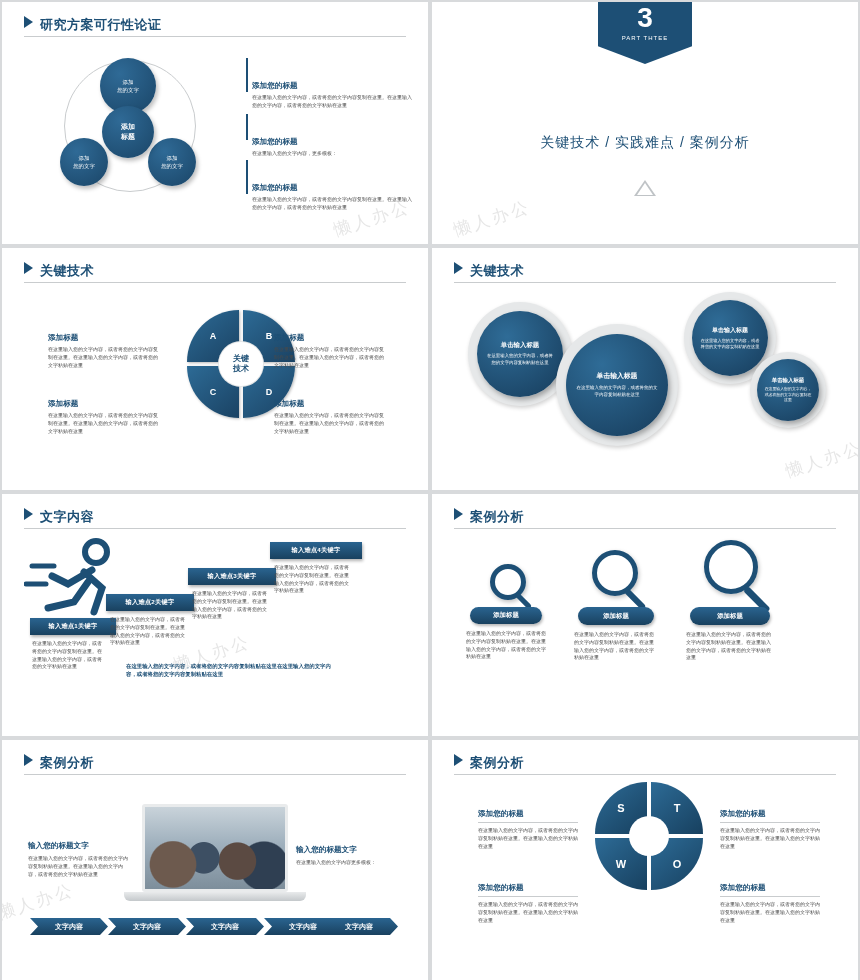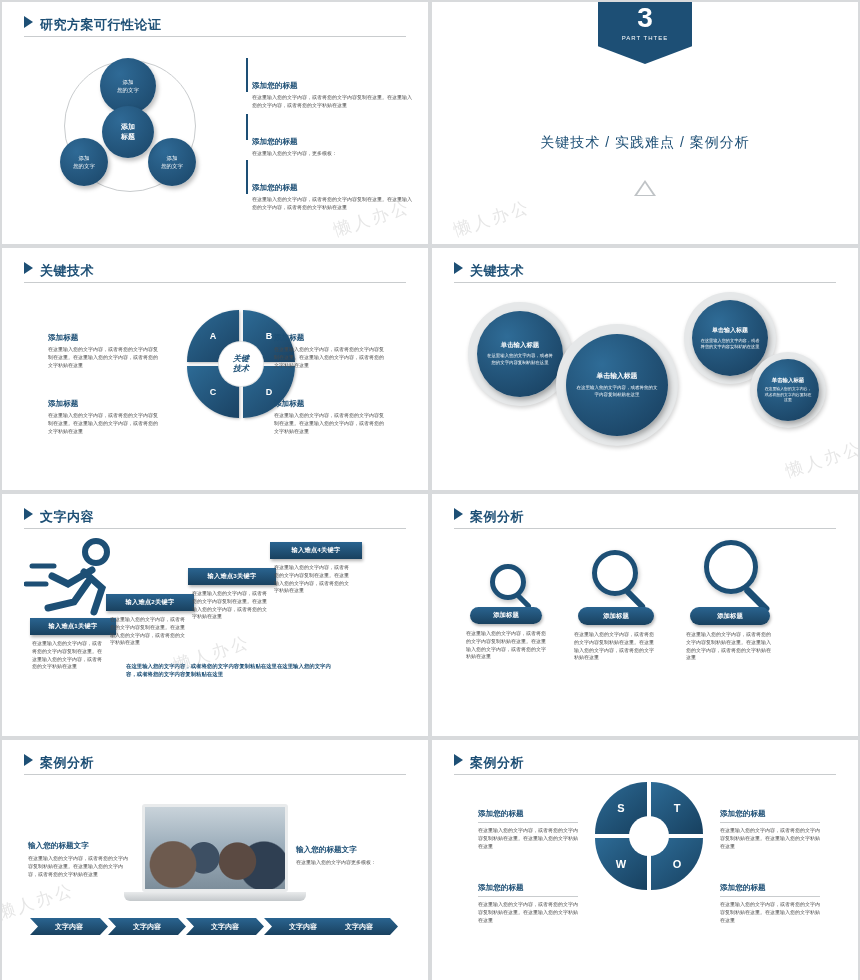--- a/index.html
+++ b/index.html
@@ -134,21 +134,20 @@
   .pie-center {
     position: absolute; left: 50%; top: 50%;
     transform: translate(-50%,-50%);
     width: 44px; height: 44px; border-radius: 50%;
     background: #fff;
     display: flex; align-items: center; justify-content: center;
     text-align: right;
     font-size: 8px; font-weight: bold; color: #1d4f75;
     line-height: 1.25;
     box-shadow: 0 0 0 1px #e3e5e6;
-    font-style: italic;
   }
 
   
   .gear {
     position: absolute;
     border-radius: 50%;
     background: radial-gradient(circle at 35% 30%, #2f6c97, #163b5a);
     box-shadow: 2px 3px 5px rgba(0,0,0,.3);
     display: flex; align-items: center; justify-content: center;
     color: #fff; text-align: center;

